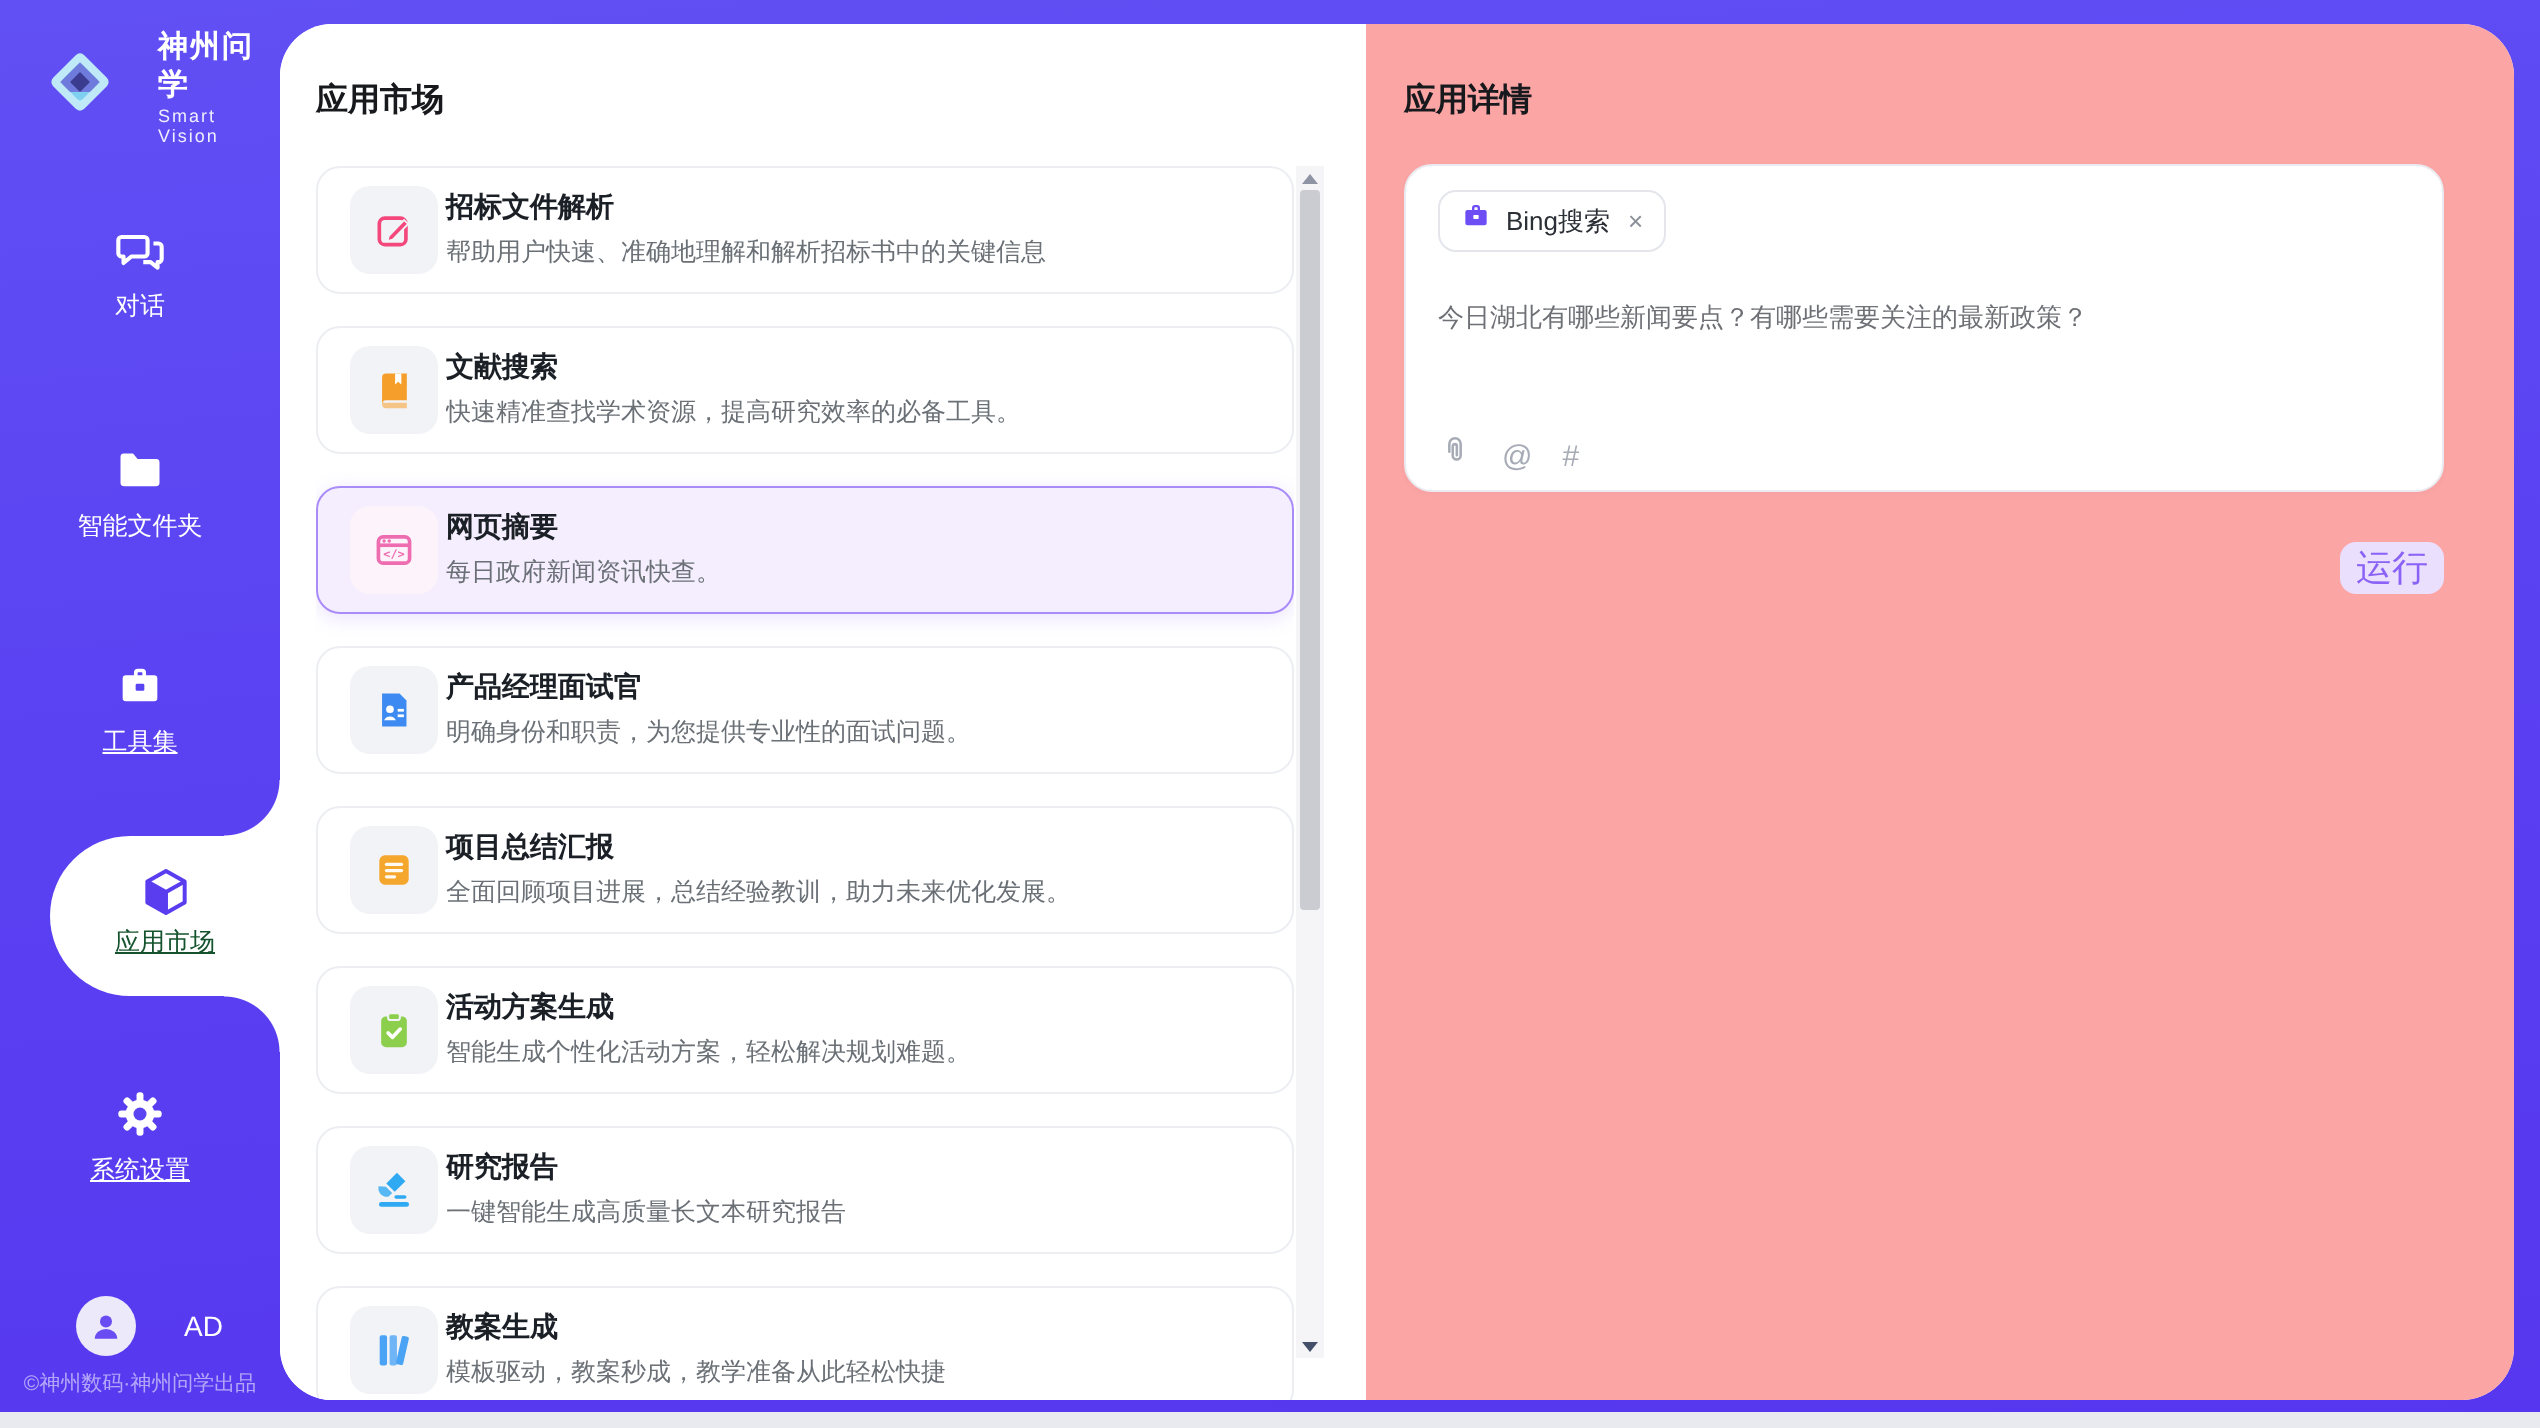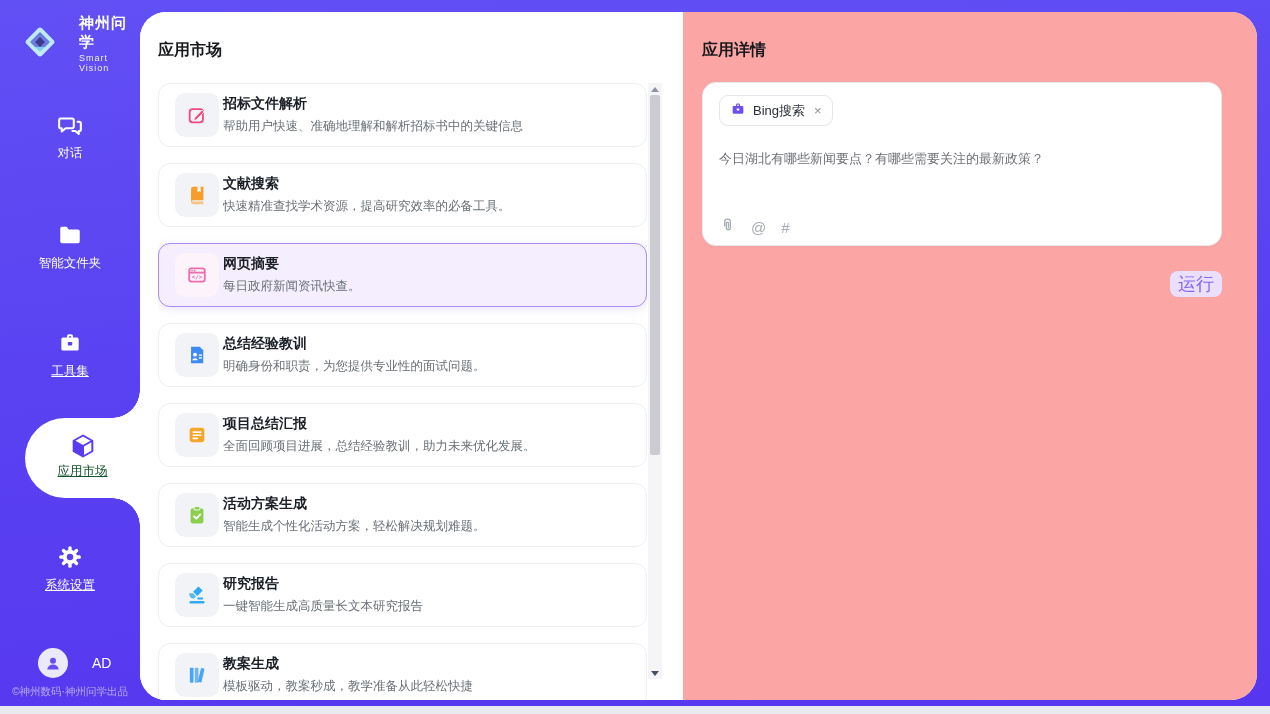--- a/index.html
+++ b/index.html
@@ -204,21 +204,21 @@
             <div class="app-ic">
               <svg width="22" height="22" viewBox="0 0 24 24">
                 <path d="M5.5 3H15l3.8 3.8V21H5.5z" fill="#3d8bf2"></path>
                 <circle cx="9.8" cy="11.6" r="2.1" fill="#fff"></circle>
                 <path d="M6.6 17.6a3.4 3.2 0 0 1 6.4 0z" fill="#fff"></path>
                 <rect x="14" y="11.4" width="3.4" height="1.5" fill="#fff"></rect>
                 <rect x="14" y="14.4" width="3.4" height="1.5" fill="#fff"></rect>
               </svg>
             </div>
     <div class="app-txt">
-      <div class="app-title">总结经验教训</div>
+      <div class="app-title">产品经理面试官</div>
       <div class="app-desc">明确身份和职责，为您提供专业性的面试问题。</div>
     </div>
           </div>
           <div class="app-item">
             <div class="app-ic">
               <svg width="22" height="22" viewBox="0 0 24 24">
                 <rect x="4" y="4" width="16" height="16" rx="3" fill="#f5a62c"></rect>
                 <rect x="7" y="8" width="10" height="1.8" rx=".9" fill="#fff" opacity=".95"></rect>
                 <rect x="7" y="11.4" width="10" height="1.8" rx=".9" fill="#fff" opacity=".95"></rect>
                 <rect x="7" y="14.8" width="6.2" height="1.8" rx=".9" fill="#fff" opacity=".95"></rect>

